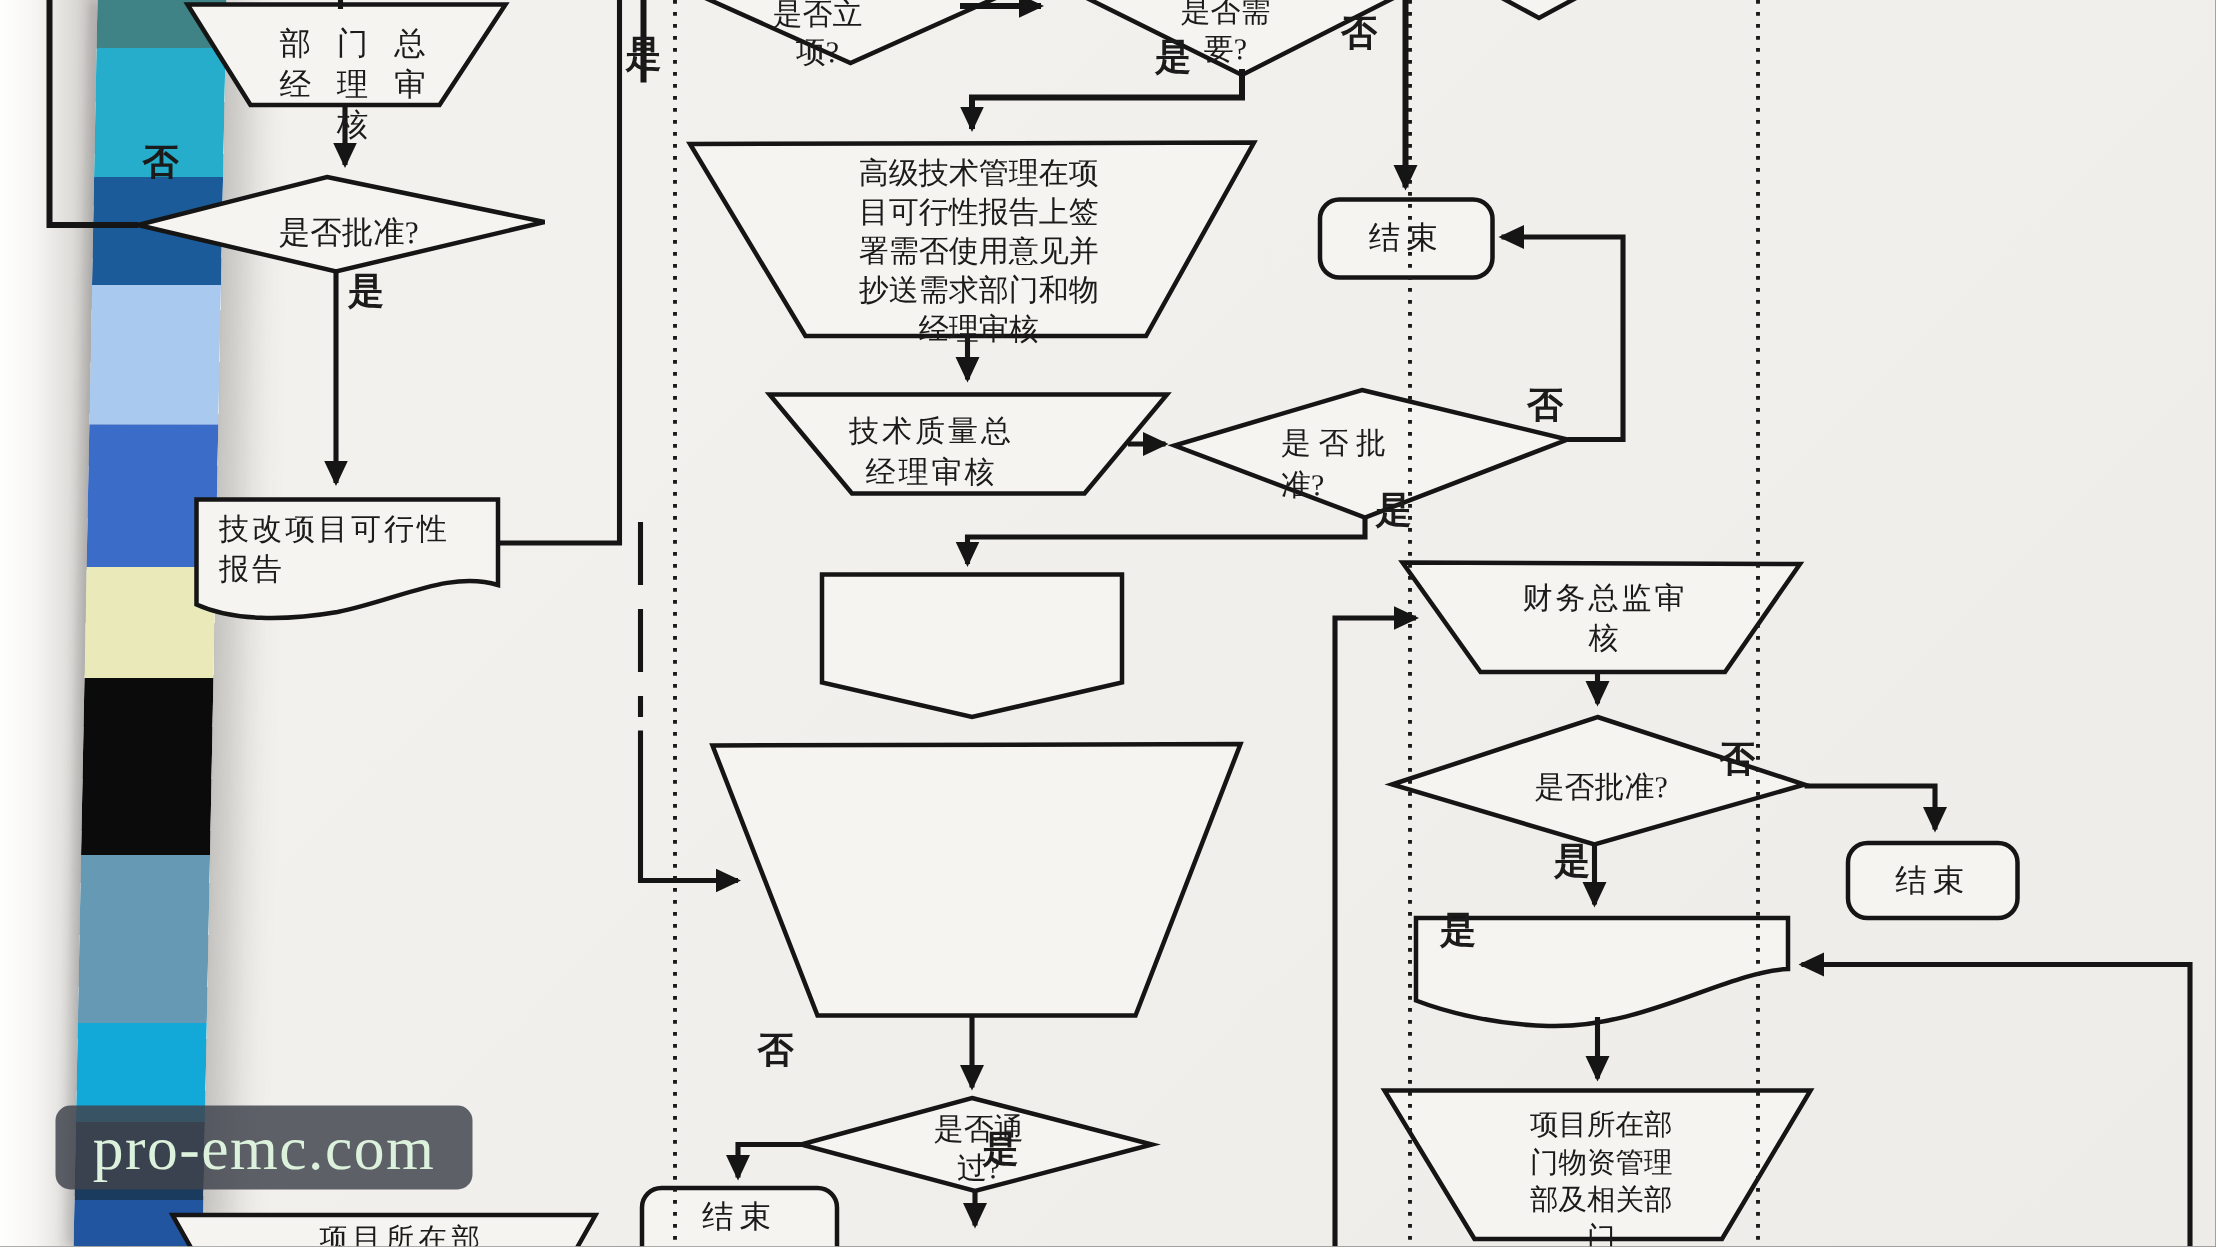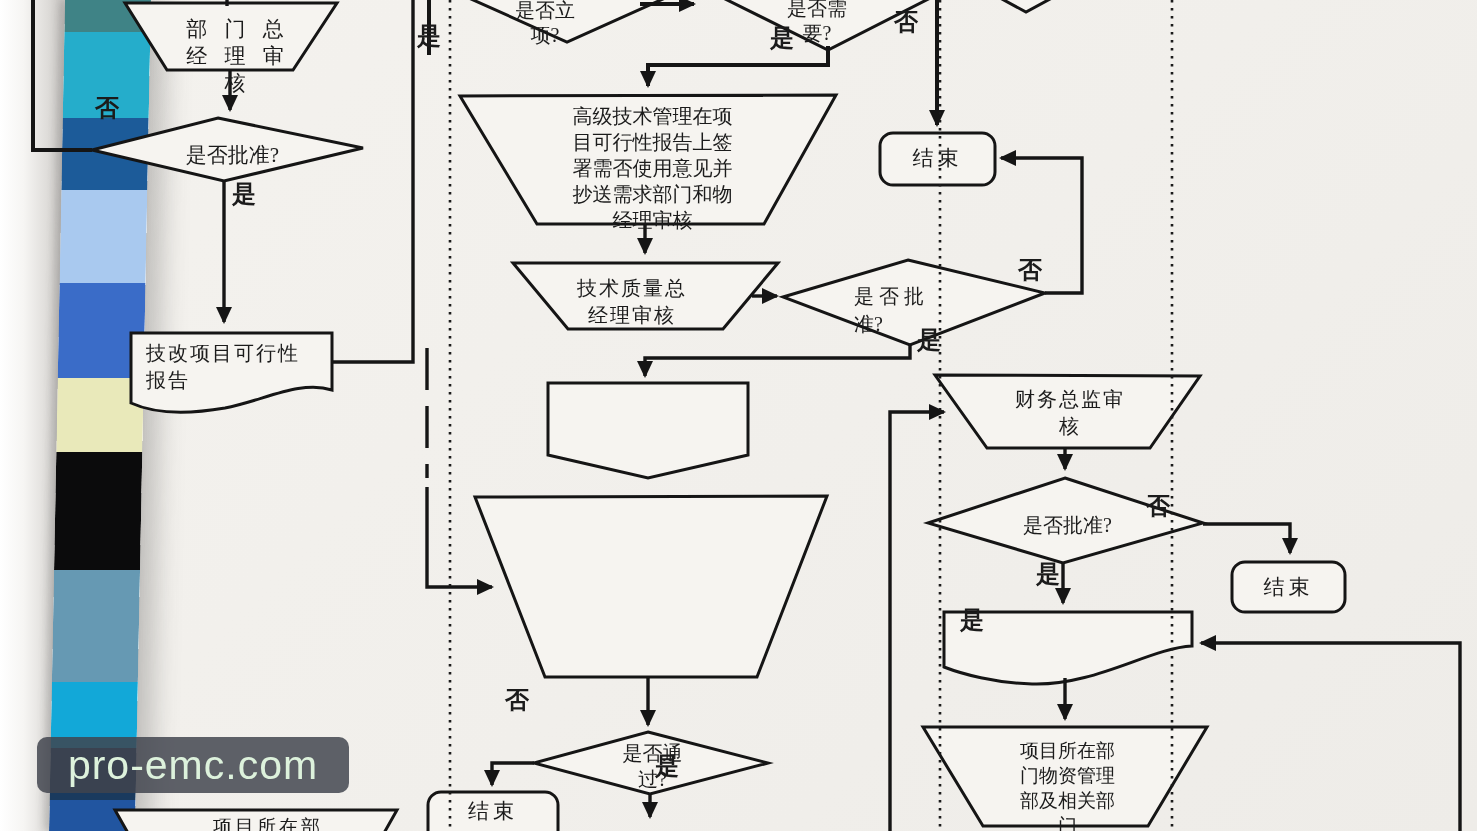--- a/index.html
+++ b/index.html
@@ -13,23 +13,23 @@
          display:flex;flex-direction:column;overflow:hidden;}
   .strip-block{width:100%;}
   svg.flow{position:absolute;left:0;top:0;width:1477px;height:831px;}
   .shape{fill:#f6f4f0;stroke:#151515;stroke-width:3;}
   .conn{fill:none;stroke:#151515;stroke-width:3.4;}
   .conn.thick{stroke-width:4;}
   .lane{fill:none;stroke:#1a1a1a;stroke-width:2.6;stroke-dasharray:2.5 5.5;}
   .node-label{position:absolute;white-space:pre-line;text-align:center;font-size:20px;line-height:26px;}
   .left{text-align:left;}
   .edge-label{position:absolute;font-size:24px;font-weight:700;white-space:pre;}
-  .watermark{position:absolute;left:37px;top:737px;width:312px;height:56px;border-radius:10px;
+  .watermark{position:absolute;left:37px;top:737px;width:278px;height:56px;border-radius:10px;
          background:rgba(64,68,78,.84);display:flex;align-items:center;justify-content:center;
-         font-family:Liberation Sans, sans-serif;font-size:41px;font-weight:400;
+         font-family:Liberation Serif, serif;font-size:41px;font-weight:400;
          color:#ddf2dc;letter-spacing:1px;}
 </style>
 </head>
 <body>
 
 <div class="stage">
 
   <div class="page-edge"></div>
   <div class="strip">
       <div class="strip-block" style="height: 32px; background: rgb(63, 131, 134);"></div>
@@ -118,21 +118,21 @@
   <div class="node-label" style="left:500px;top:-2px;width:90px;line-height:25px;">是否立
 项?</div>
   <div class="node-label" style="left:772px;top:-4px;width:90px;line-height:25px;">是否需
 要?</div>
   <div class="node-label" style="left:550px;top:103px;width:205px;line-height:26px;">高级技术管理在项
 目可行性报告上签
 署需否使用意见并
 抄送需求部门和物
 经理审核</div>
   <div class="node-label" style="left:880px;top:145px;width:115px;font-size:21px;letter-spacing:4px;">结束</div>
-  <div class="node-label" style="left:537px;top:275px;width:190px;line-height:27px;letter-spacing:2px;">技术质量总
+  <div class="node-label" style="left:526px;top:275px;width:190px;line-height:27px;letter-spacing:2px;">技术质量总
 经理审核</div>
   <div class="node-label left" style="left:854px;top:282px;width:115px;line-height:28px;">是 否 批
 准?</div>
   <div class="node-label" style="left:605px;top:740px;width:95px;line-height:26px;">是否通
 过?</div>
   <div class="node-label" style="left:428px;top:798px;width:130px;font-size:21px;letter-spacing:4px;">结束</div>
   <div class="node-label" style="left:995px;top:386px;width:150px;line-height:27px;letter-spacing:2px;">财务总监审
 核</div>
   <div class="node-label" style="left:1005px;top:512px;width:125px;">是否批准?</div>
   <div class="node-label" style="left:1232px;top:574px;width:113px;font-size:21px;letter-spacing:4px;">结束</div>

